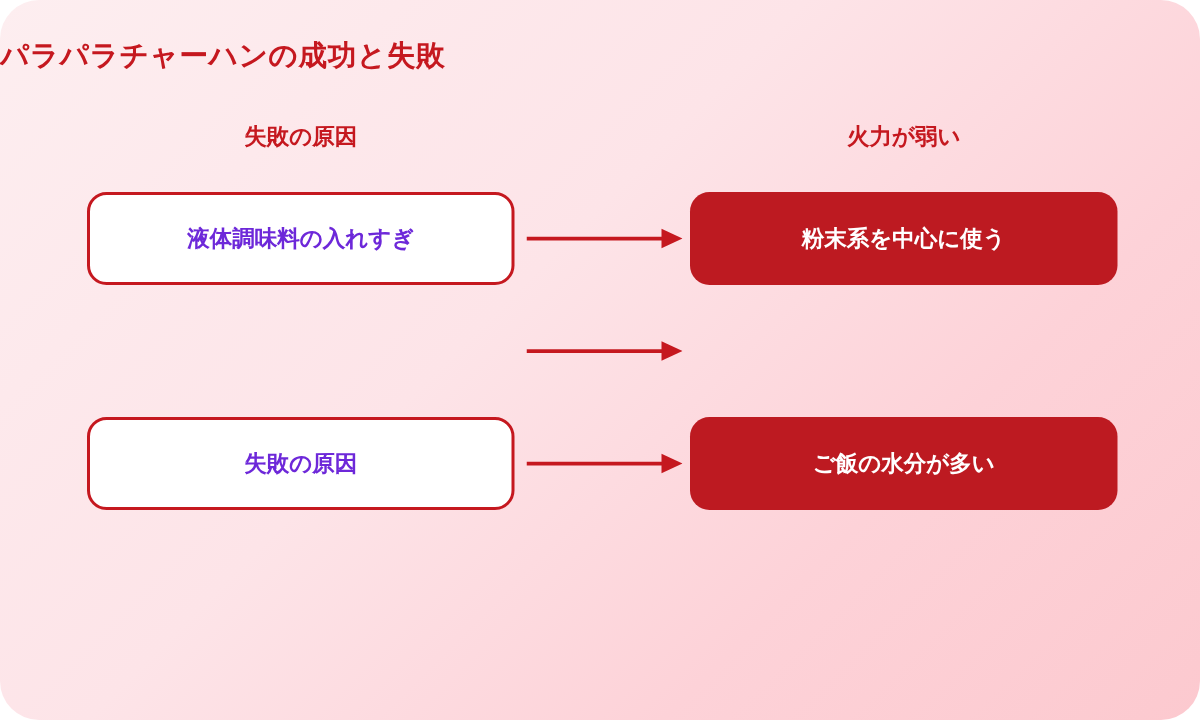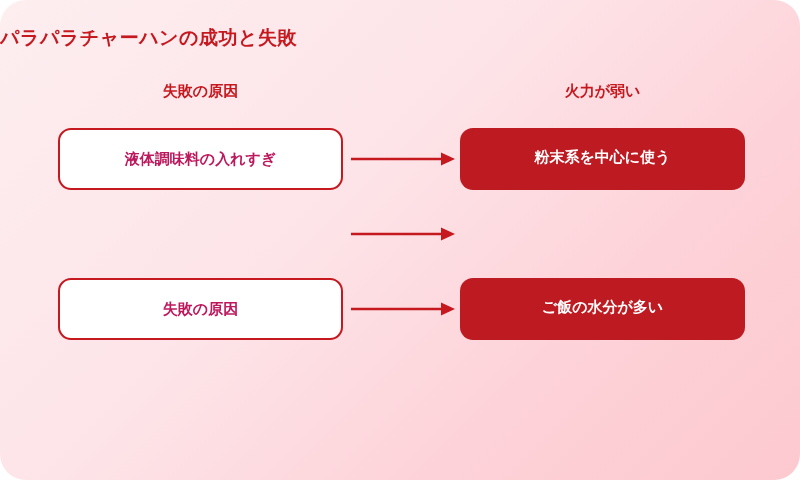--- a/index.html
+++ b/index.html
@@ -72,21 +72,21 @@
     top: 0;
     width: 285px;
     height: 62px;
     box-sizing: border-box;
     background: #ffffff;
     border: 2.5px solid #c5181f;
     border-radius: 13px;
     display: flex;
     align-items: center;
     justify-content: center;
-    color: #be185d;
+    color: #6d28d9;
     font-size: 15px;
     font-weight: bold;
     text-align: center;
     line-height: 1.25;
     padding: 0 10px;
   }
 
   
   .box-solution {
     position: absolute;
@@ -99,21 +99,20 @@
     border-radius: 13px;
     display: flex;
     align-items: center;
     justify-content: center;
     color: #ffffff;
     font-size: 15px;
     font-weight: bold;
     text-align: center;
     line-height: 1.25;
     padding: 0 10px;
-    font-family: Liberation Mono, monospace;
   }
 
   
   .arrow {
     position: absolute;
     left: 351px;
     top: 23px;
     width: 104px;
     height: 16px;
   }

